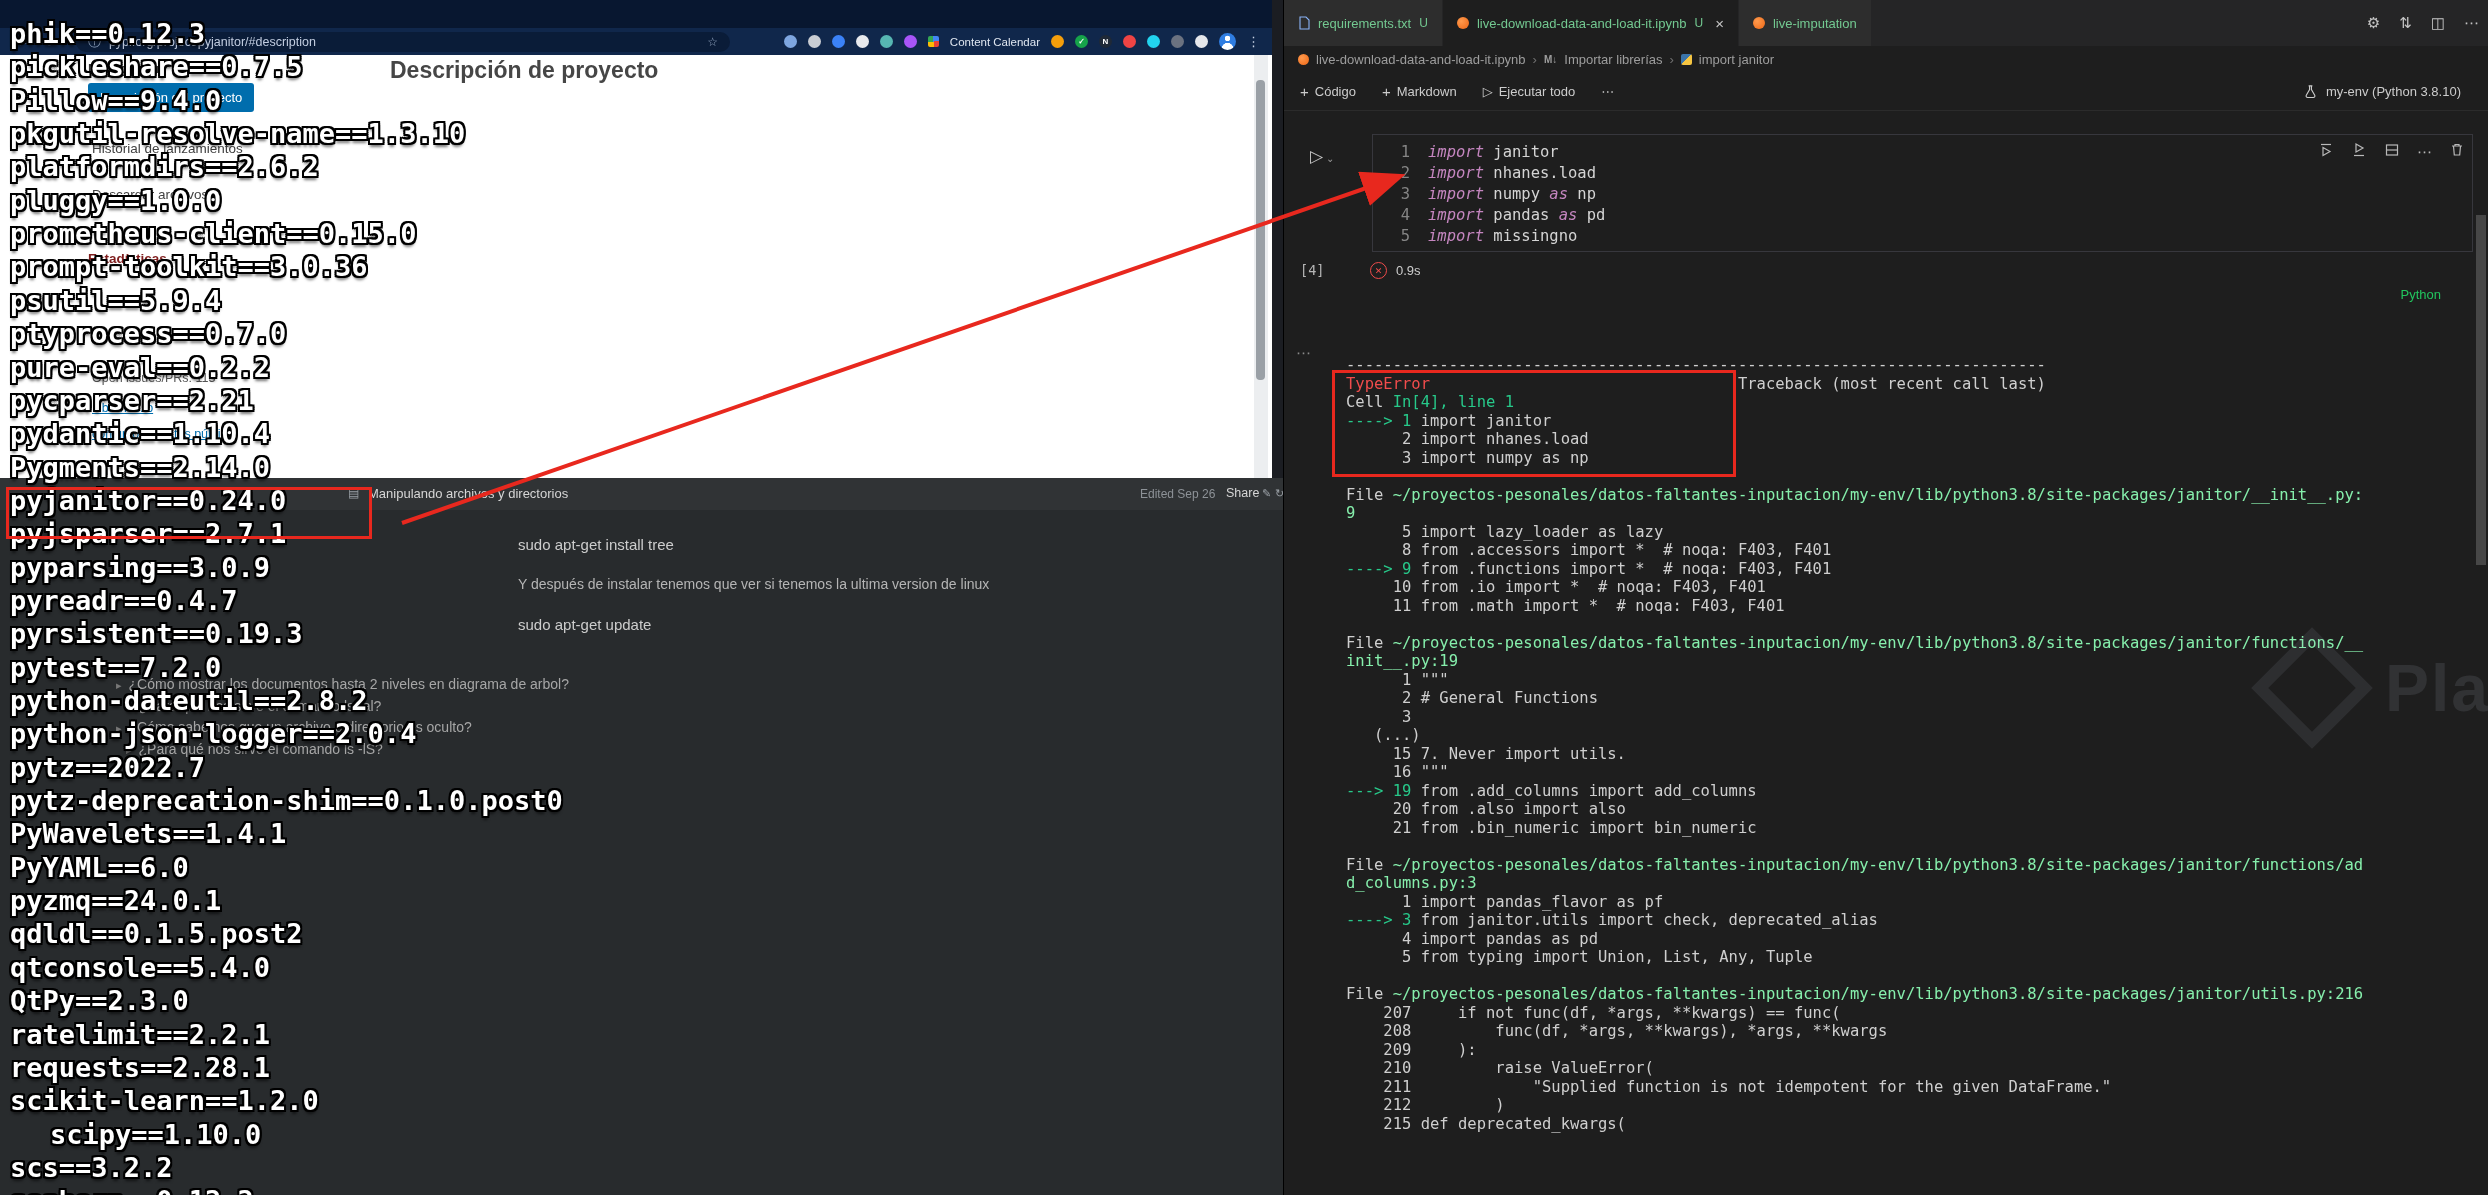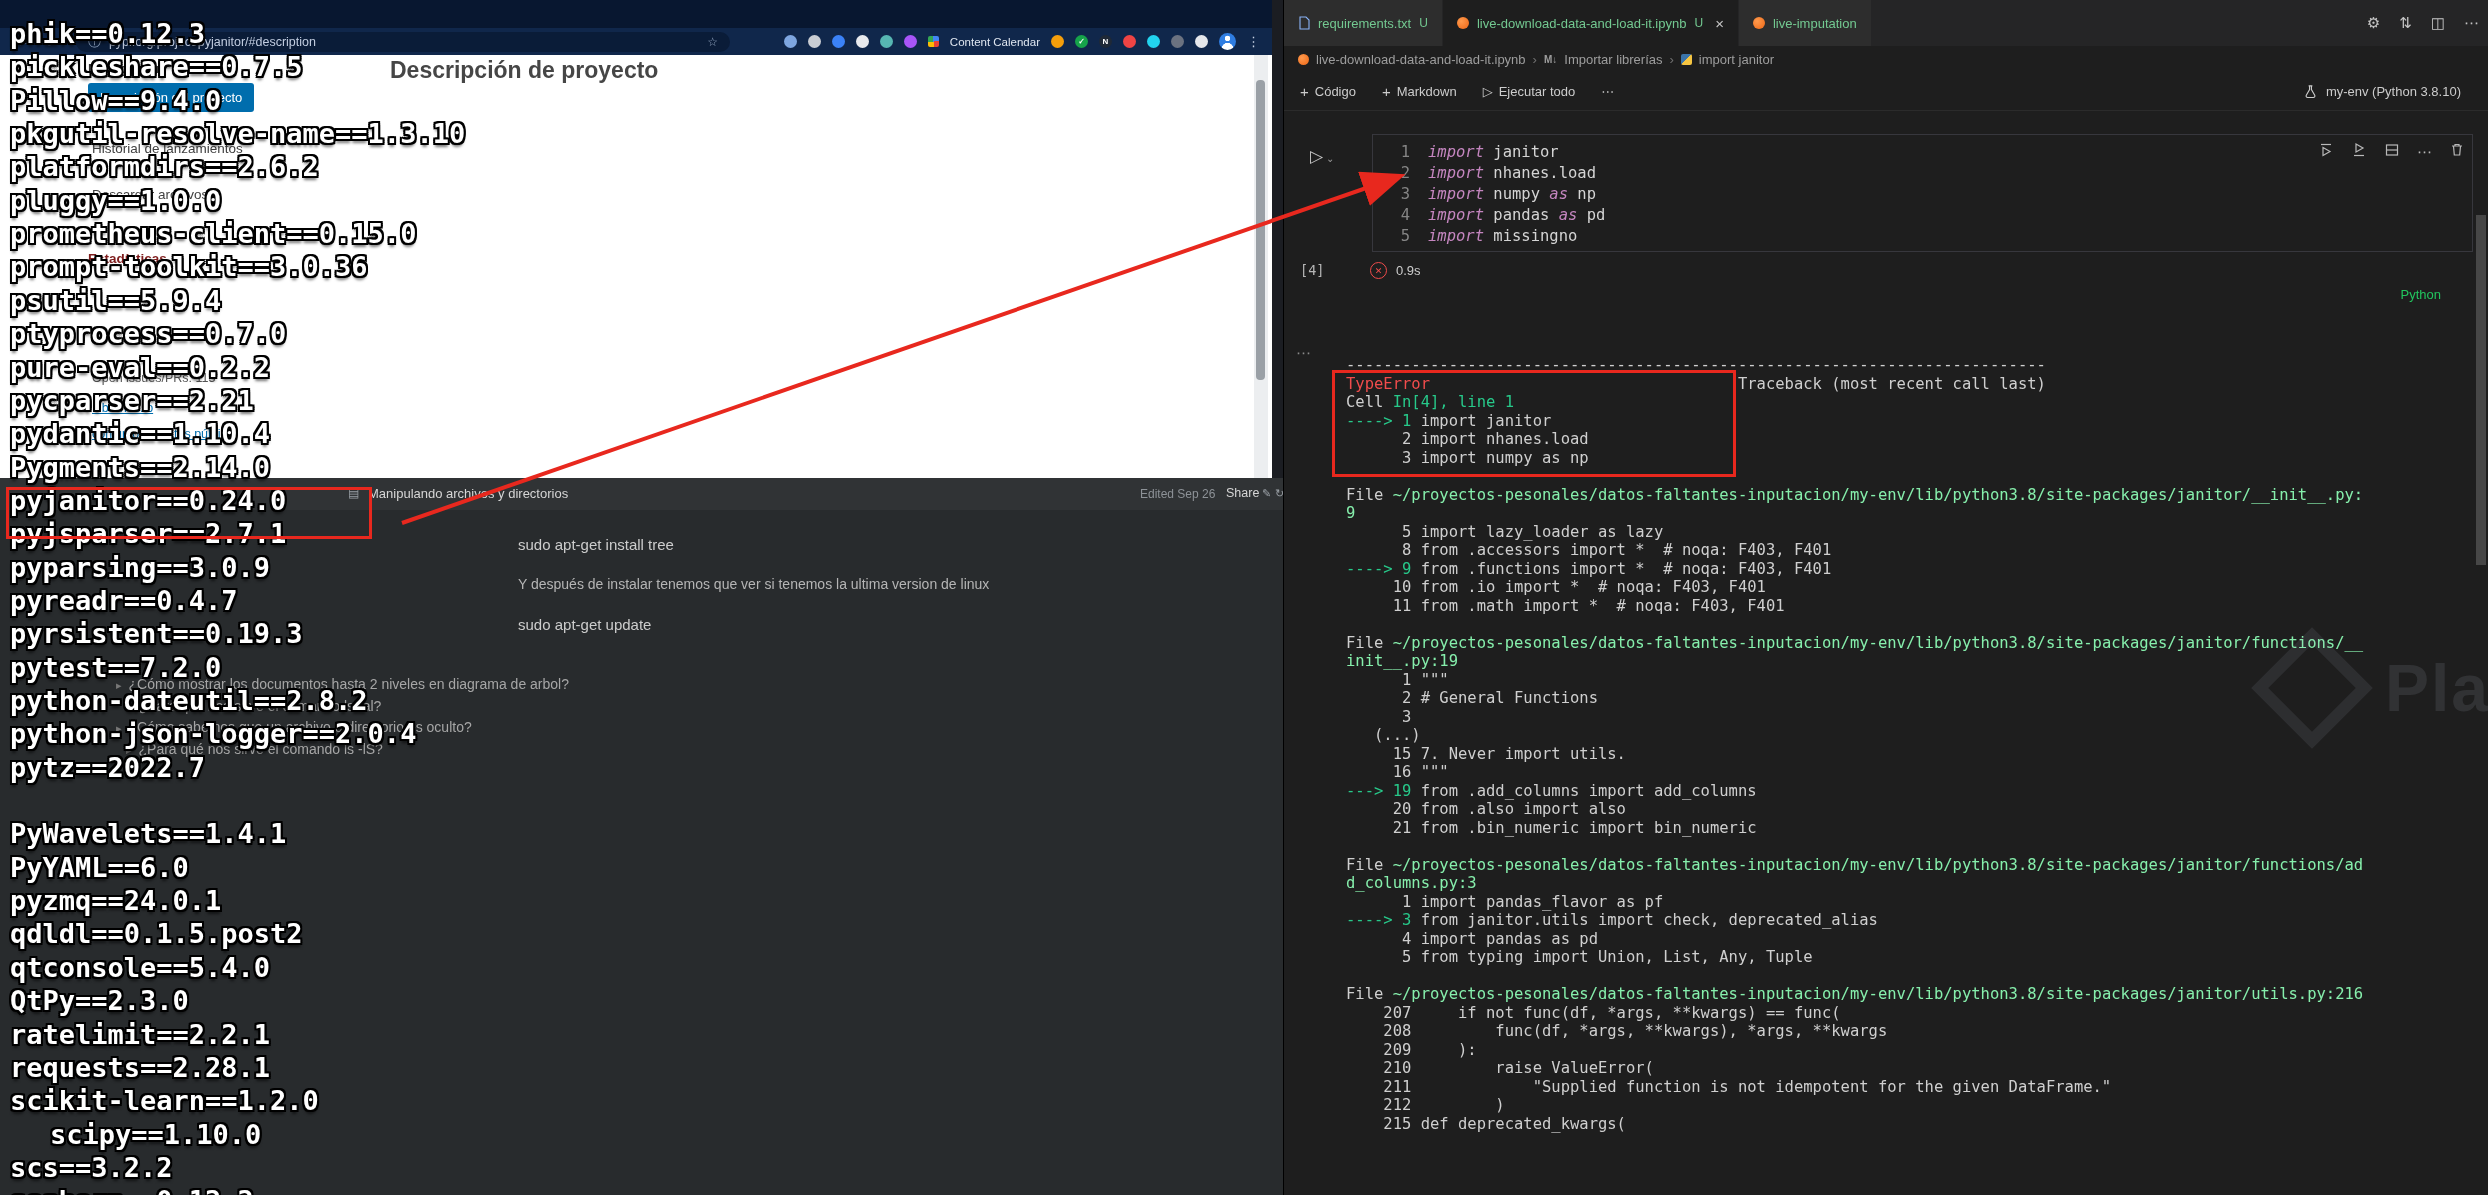--- a/index.html
+++ b/index.html
@@ -313,20 +313,21 @@
       <div class="req-line" style="top: 451.55px;">Pygments==2.14.0</div>
       <div class="req-line" style="top: 484.9px;">pyjanitor==0.24.0</div>
       <div class="req-line" style="top: 518.25px;">pyjsparser==2.7.1</div>
       <div class="req-line" style="top: 551.6px;">pyparsing==3.0.9</div>
       <div class="req-line" style="top: 584.95px;">pyreadr==0.4.7</div>
       <div class="req-line" style="top: 618.3px;">pyrsistent==0.19.3</div>
       <div class="req-line" style="top: 651.65px;">pytest==7.2.0</div>
       <div class="req-line" style="top: 685px;">python-dateutil==2.8.2</div>
       <div class="req-line" style="top: 718.35px;">python-json-logger==2.0.4</div>
       <div class="req-line" style="top: 751.7px;">pytz==2022.7</div>
+      <div class="req-line" style="top: 785.05px;">pytz-deprecation-shim==0.1.0.post0</div>
       <div class="req-line" style="top: 818.4px;">PyWavelets==1.4.1</div>
       <div class="req-line" style="top: 851.75px;">PyYAML==6.0</div>
       <div class="req-line" style="top: 885.1px;">pyzmq==24.0.1</div>
       <div class="req-line" style="top: 918.45px;">qdldl==0.1.5.post2</div>
       <div class="req-line" style="top: 951.8px;">qtconsole==5.4.0</div>
       <div class="req-line" style="top: 985.15px;">QtPy==2.3.0</div>
       <div class="req-line" style="top: 1018.5px;">ratelimit==2.2.1</div>
       <div class="req-line" style="top: 1051.85px;">requests==2.28.1</div>
       <div class="req-line" style="top: 1085.2px;">scikit-learn==1.2.0</div>
       <div class="req-line" style="top: 1118.55px; margin-left: 40px;">scipy==1.10.0</div>

